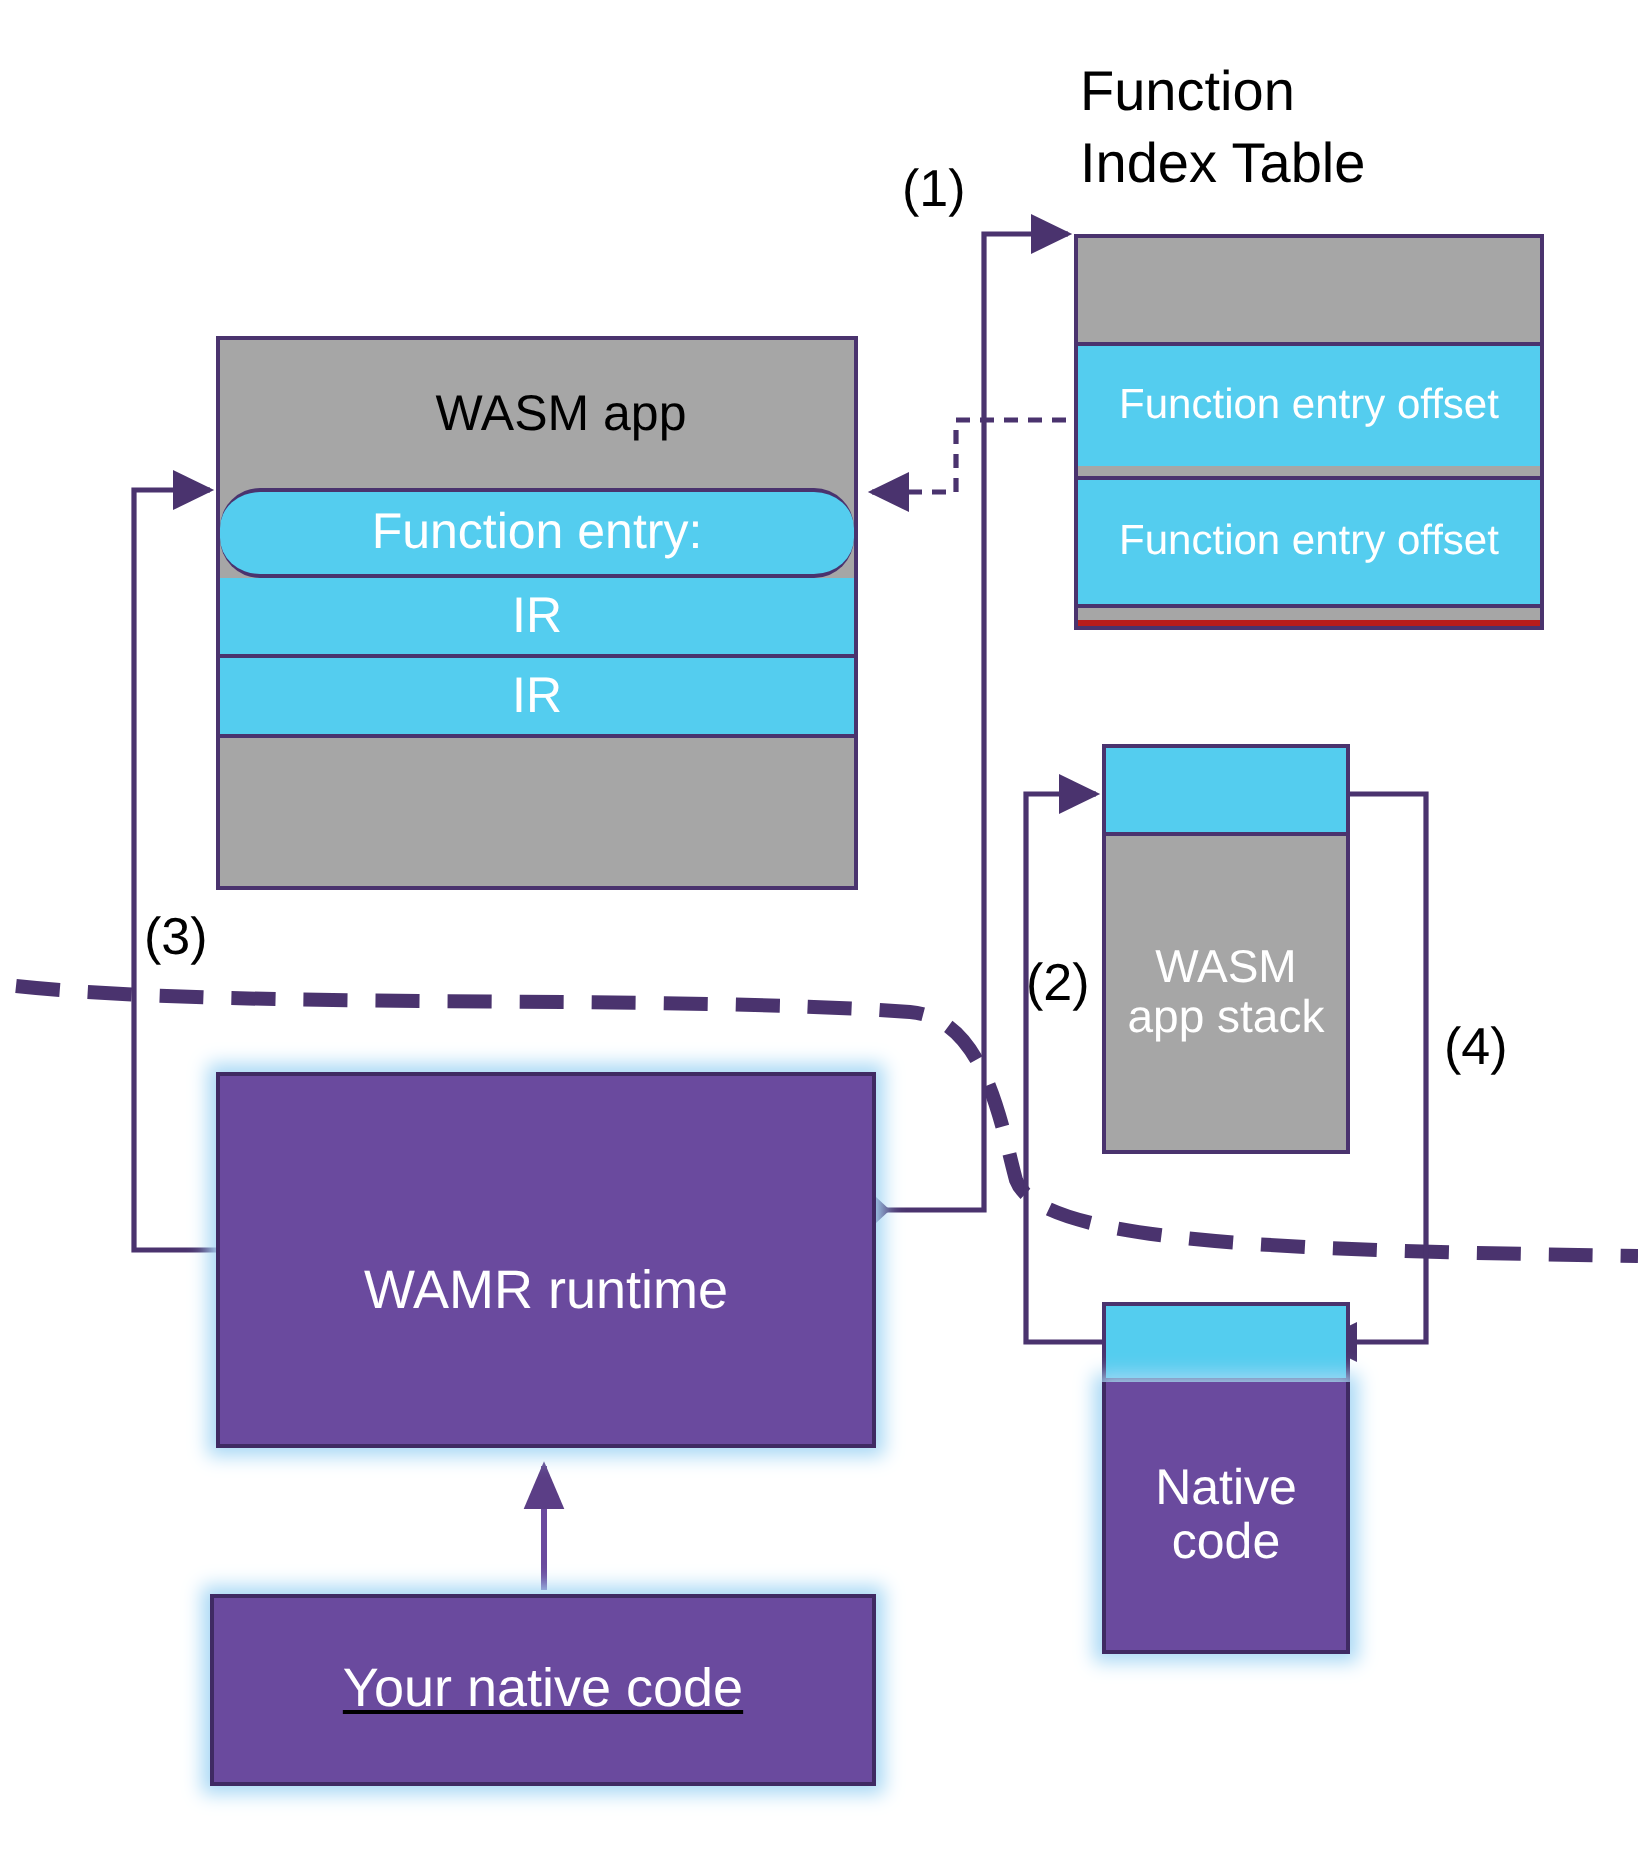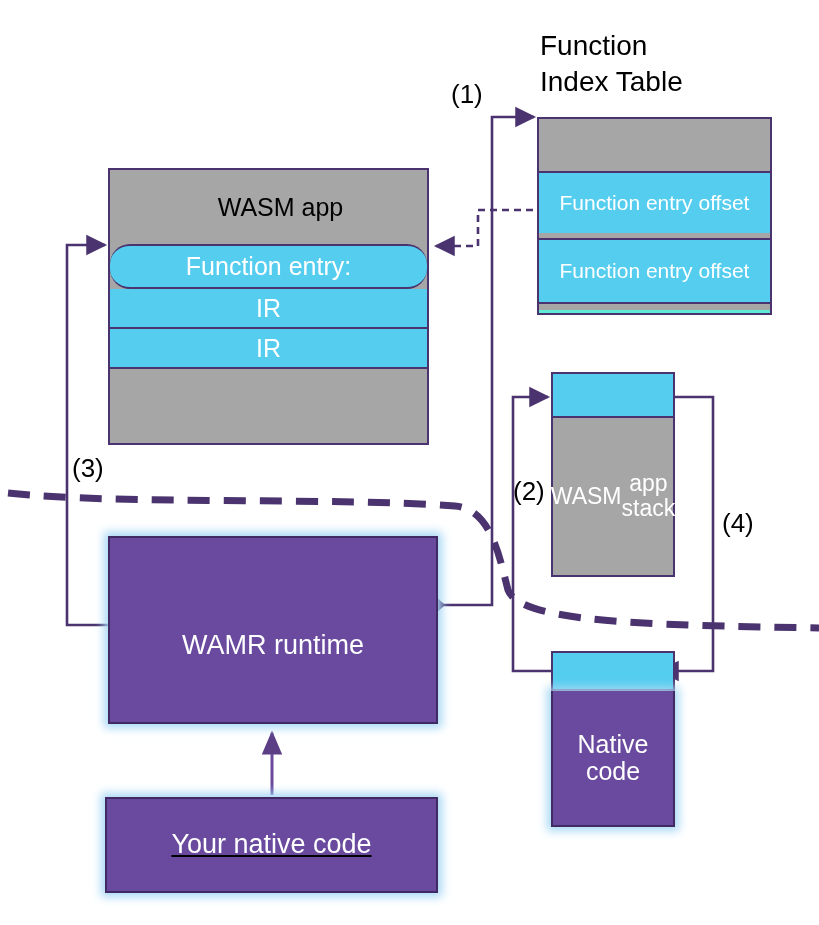--- a/index.html
+++ b/index.html
@@ -30,21 +30,21 @@
           border-bottom:2.5px solid #4A336E;}
   #wa-ir2{top:159px;height:40px;background:#54CDEF;
           border-bottom:2.5px solid #4A336E;}
   #wa-ir1 .celltxt,#wa-ir2 .celltxt{color:#fff;font-size:25px;}
   #wa-foot{top:199px;height:73px;background:#A6A6A6;}
 
   
   #fit-title{position:absolute;left:540px;top:28px;width:230px;
              color:#000;font-size:28px;line-height:1.28;}
   #fn-index-table{left:537px;top:117px;width:235px;height:198px;
-                  border:2.5px solid #4A336E;background:#5eead4;}
+                  border:2.5px solid #4A336E;background:#b91c1c;}
   #fn-index-table .seg{position:absolute;left:0;width:100%;
                        box-sizing:border-box;}
   #fit-gray{top:0;height:52px;background:#A6A6A6;}
   #fit-r1{top:52px;height:62px;background:#54CDEF;
           border-top:2.5px solid #4A336E;}
   #fit-r1sep{top:114px;height:7px;background:#A6A6A6;
              border-bottom:2.5px solid #4A336E;}
   #fit-r2{top:121px;height:62px;background:#54CDEF;}
   #fit-r2sep{top:183px;height:8px;background:#A6A6A6;
              border-top:2.5px solid #4A336E;}
@@ -64,21 +64,21 @@
 
   
   #wasm-app-stack{left:551px;top:372px;width:124px;height:205px;
                   border:2.5px solid #4A336E;background:#A6A6A6;
                   box-sizing:border-box;}
   #was-top{position:absolute;left:0;top:0;width:100%;height:44px;
            background:#54CDEF;border-bottom:2.5px solid #4A336E;
            box-sizing:border-box;}
   #was-body{position:absolute;left:0;top:44px;width:100%;height:156px;
             background:#A6A6A6;box-sizing:border-box;}
-  #was-body .celltxt{color:#fff;font-size:23px;flex-direction:row;}
+  #was-body .celltxt{color:#fff;font-size:23px;flex-direction:column;}
 
   
   #native-stack-band{left:551px;top:651px;width:124px;height:40px;
                      background:#54CDEF;border:2.5px solid #4A336E;
                      box-sizing:border-box;}
   #native-stack-body{left:551px;top:691px;width:124px;height:136px;
                      background:#6A4A9E;border:2.5px solid #3F2A63;
                      border-top:none;box-sizing:border-box;
                      box-shadow:0 0 9px 4px #A8D8F5;}
   #native-stack-body .celltxt{color:#fff;font-size:25px;

